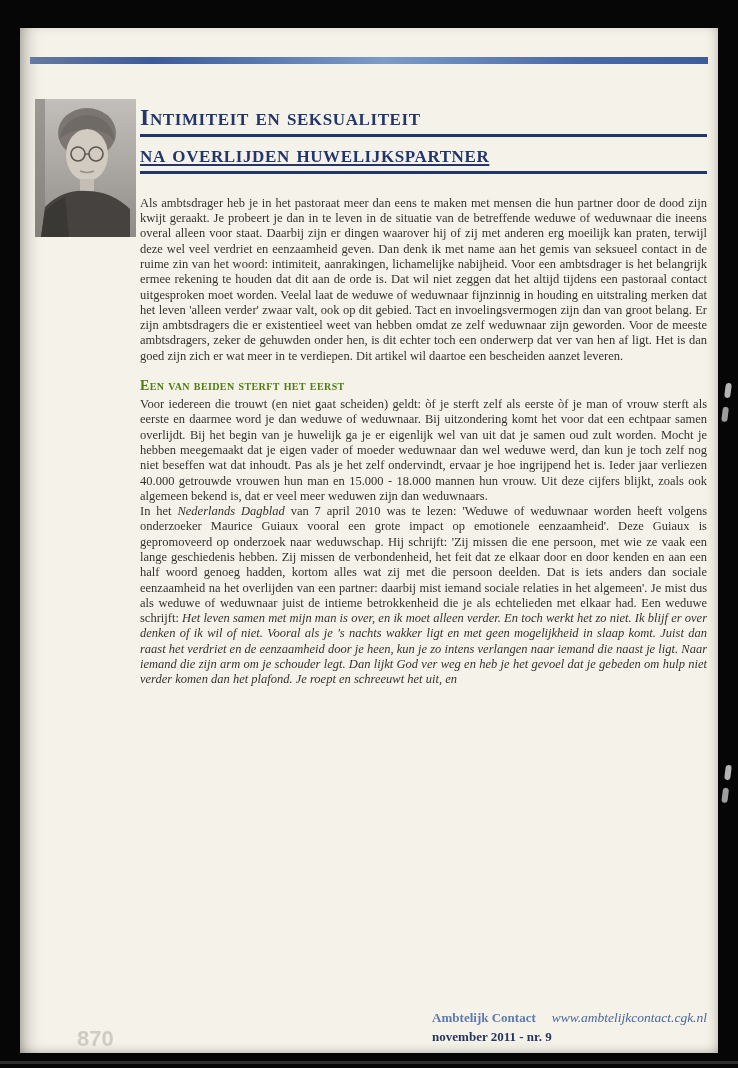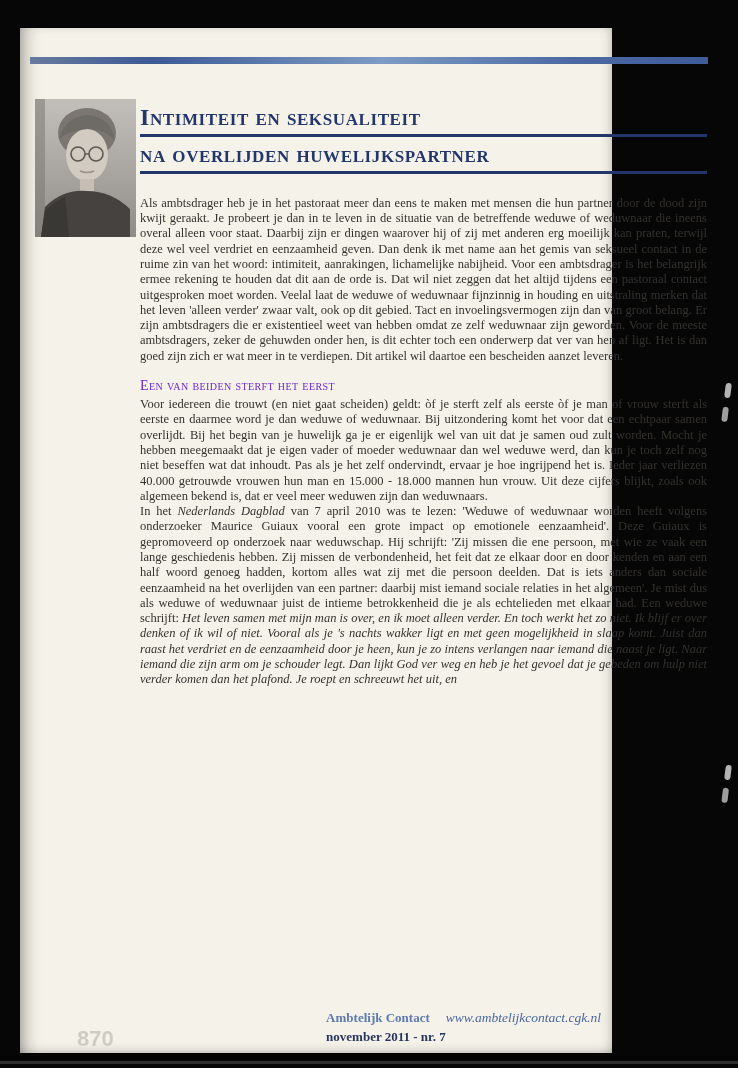--- a/index.html
+++ b/index.html
@@ -12,21 +12,21 @@
   }
   .scan {
     position: absolute;
     inset: 0;
     background: #060606;
   }
   .page {
     position: absolute;
     left: 20px;
     top: 28px;
-    width: 592px;
+    width: 698px;
     height: 1025px;
     background: #f5f2e9;
     box-shadow:
       inset 14px 0 20px -14px rgba(0,0,0,0.5),
       inset -8px 0 14px -10px rgba(0,0,0,0.35),
       inset 0 -8px 14px -10px rgba(0,0,0,0.25);
   }
   .top-bar {
     position: absolute;
     left: 10px;
@@ -57,33 +57,33 @@
     display: block;
     font-size: 24px;
     font-weight: bold;
     color: #23366b;
     font-variant: small-caps;
     letter-spacing: 0.6px;
     line-height: 1.12;
     padding-bottom: 3px;
     border-bottom: 3px solid #23366b;
   }
-  .title-line + .title-line { margin-top: 4px; }
+  .title-line + .title-line { margin-top: 4px; text-decoration: underline; }
 
   p.body-par {
     font-size: 12.5px;
     line-height: 15.3px;
     text-align: justify;
     color: #34322e;
   }
   p.intro { margin-top: 22px; }
   h2.section-heading {
     font-size: 14px;
-    font-weight: normal;
-    color: #6d28d9;
+    font-weight: bold;
+    color: #4d7c0f;
     font-variant: small-caps;
     letter-spacing: 0.4px;
     margin: 14px 0 3px 0;
   }
   .italic { font-style: italic; }
 
   .footer {
     position: absolute;
     left: 120px;
     right: 11px;
@@ -173,21 +173,21 @@
 
       <h2 class="section-heading">Een van beiden sterft het eerst</h2>
       <p class="body-par"><span>Voor iedereen die trouwt (en niet gaat scheiden) geldt: òf je sterft zelf als eerste òf je man of vrouw sterft als eerste en daarmee word je dan weduwe of weduwnaar. Bij uitzondering komt het voor dat een echtpaar samen overlijdt. Bij het begin van je huwelijk ga je er eigenlijk wel van uit dat je samen oud zult worden. Mocht je hebben meegemaakt dat je eigen vader of moeder weduwnaar dan wel weduwe werd, dan kun je toch zelf nog niet beseffen wat dat inhoudt. Pas als je het zelf ondervindt, ervaar je hoe ingrijpend het is. Ieder jaar verliezen 40.000 getrouwde vrouwen hun man en 15.000 - 18.000 mannen hun vrouw. Uit deze cijfers blijkt, zoals ook algemeen bekend is, dat er veel meer weduwen zijn dan weduwnaars.</span></p>
 
       <p class="body-par"><span>In het </span><span class="italic">Nederlands Dagblad</span><span> van 7 april 2010 was te lezen: 'Weduwe of weduwnaar worden heeft volgens onderzoeker Maurice Guiaux vooral een grote impact op emotionele eenzaamheid'. Deze Guiaux is gepromoveerd op onderzoek naar weduwschap. Hij schrijft: 'Zij missen die ene persoon, met wie ze vaak een lange geschiedenis hebben. Zij missen de verbondenheid, het feit dat ze elkaar door en door kenden en aan een half woord genoeg hadden, kortom alles wat zij met die persoon deelden. Dat is iets anders dan sociale eenzaamheid na het overlijden van een partner: daarbij mist iemand sociale relaties in het algemeen'. Je mist dus als weduwe of weduwnaar juist de intieme betrokkenheid die je als echtelieden met elkaar had. Een weduwe schrijft: </span><span class="italic">Het leven samen met mijn man is over, en ik moet alleen verder. En toch werkt het zo niet. Ik blijf er over denken of ik wil of niet. Vooral als je 's nachts wakker ligt en met geen mogelijkheid in slaap komt. Juist dan raast het verdriet en de eenzaamheid door je heen, kun je zo intens verlangen naar iemand die naast je ligt. Naar iemand die zijn arm om je schouder legt. Dan lijkt God ver weg en heb je het gevoel dat je gebeden om hulp niet verder komen dan het plafond. Je roept en schreeuwt het uit, en</span></p>
     </div>
 
     <div class="footer">
       <div class="footer-left">
         <div class="journal">Ambtelijk Contact</div>
-        <div class="issue">november 2011 - nr. 7</div>
+        <div class="issue">november 2011 - nr. 9</div>
       </div>
       <div class="website">www.ambtelijkcontact.cgk.nl</div>
     </div>
 
     <div class="page-number">870</div>
 
   </div>
 
   <div class="staple staple-top"></div>
   <div class="staple staple-bottom"></div>

